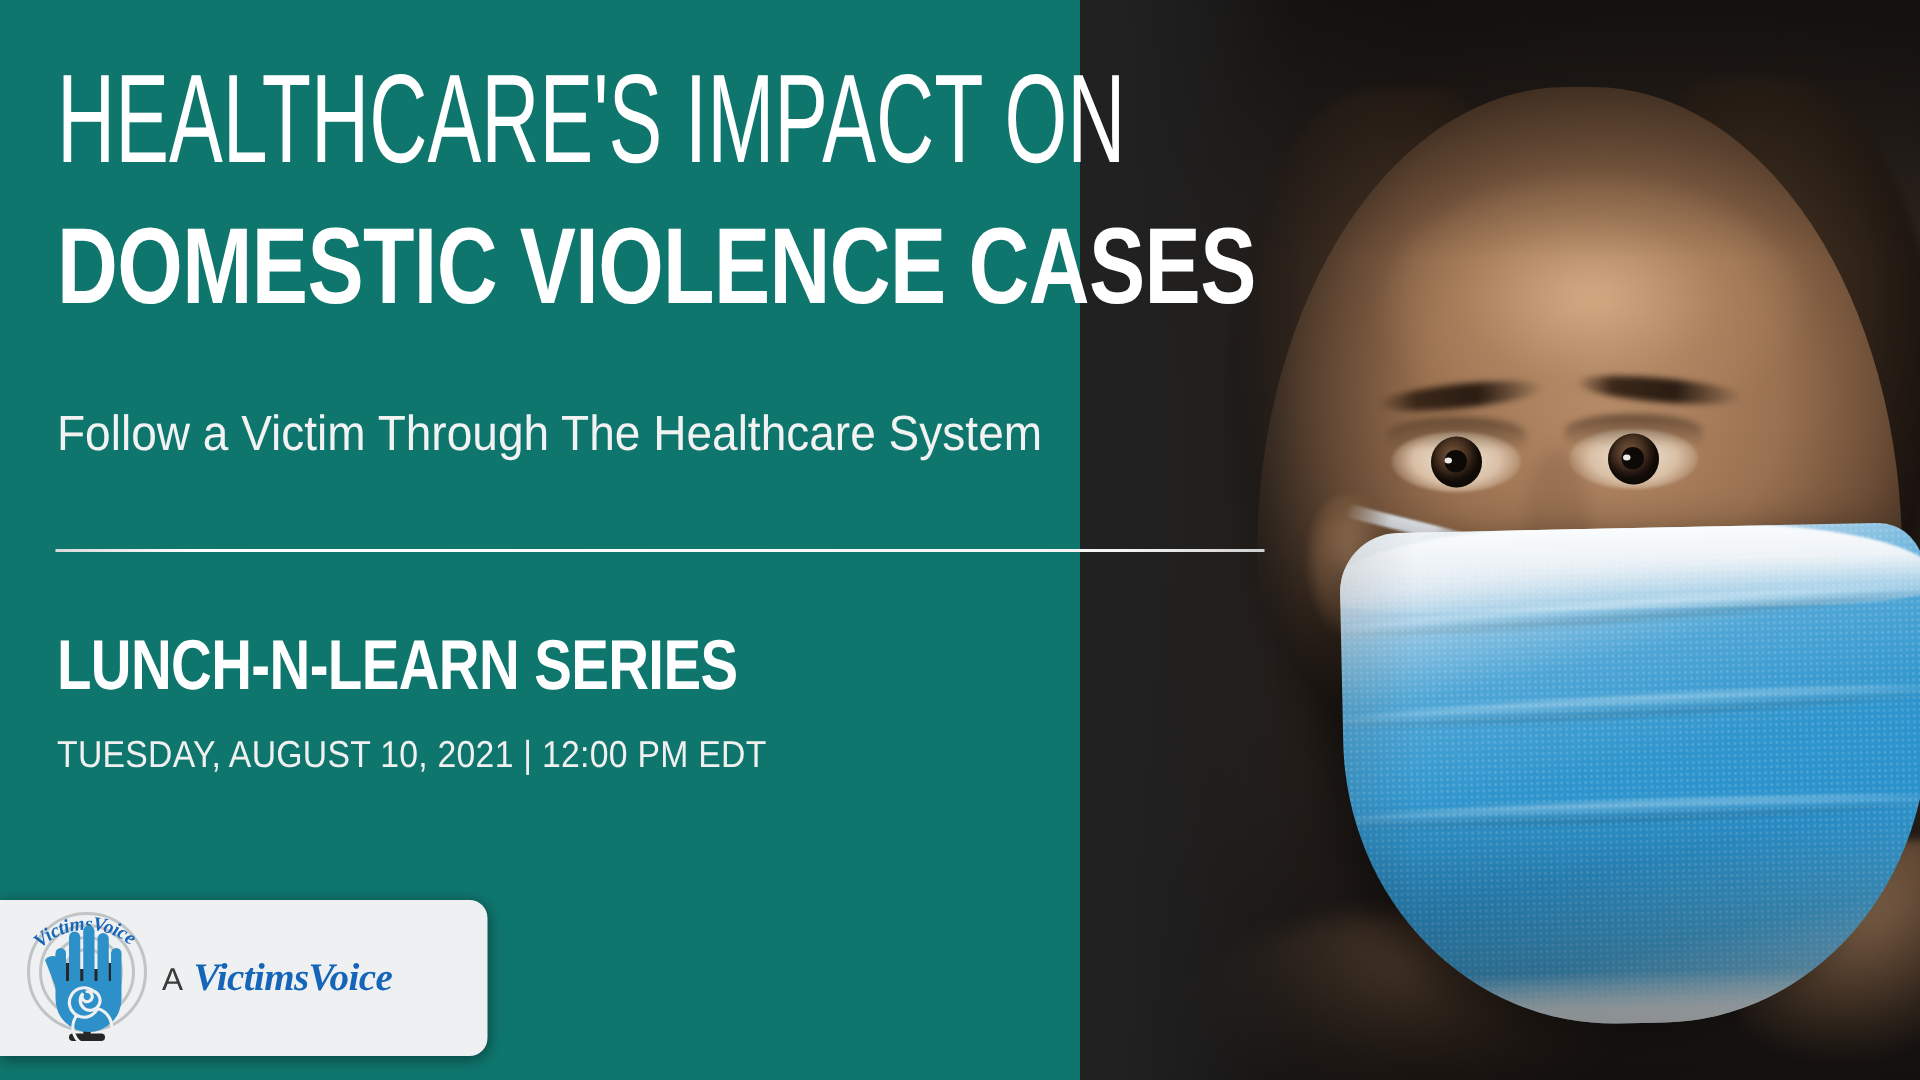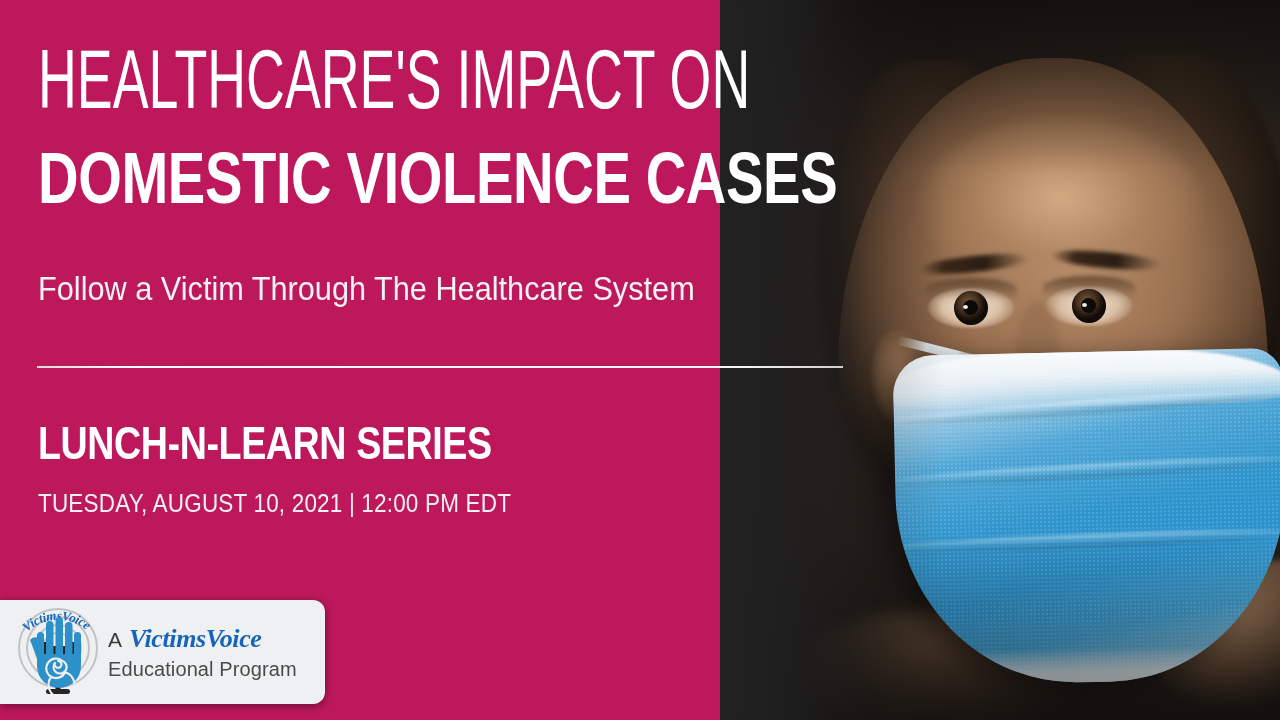--- a/index.html
+++ b/index.html
@@ -7,21 +7,21 @@
   body {
     background:#212121;
     font-family:"Liberation Sans", sans-serif;
     position:relative;
   }
 
   
   #stage {
     position:absolute; inset:0;
     width:1280px; height:720px;
-    background:#be185d;
+    background:#0f766e;
     overflow:hidden;
   }
 
   
   .photo-wrap {
     position:absolute; right:0; top:0;
     width:560px; height:720px;
     overflow:hidden;
   }
   .photo-bg {
@@ -399,17 +399,16 @@
         <g fill="none" stroke="#eef0f1" stroke-width="2.1" stroke-linecap="round">
           <path d="M48,59 m0,0 a3.4,3.4 0 1 1 -2.6,1.3 a6.6,6.6 0 1 0 6.8,-1.6 a9.8,9.8 0 1 0 2.8,11.6 a13,13 0 1 1 -13.6,4.4"></path>
         </g>
       </svg>
     </div>
     <div class="badge-text">
       <div class="badge-line1">
         <span class="badge-a">A</span>
         <span class="badge-brand">VictimsVoice</span>
       </div>
-      <div class="badge-line2">Educational Program</div>
     </div>
   </div>
 
 </div>
 
 </body></html>

